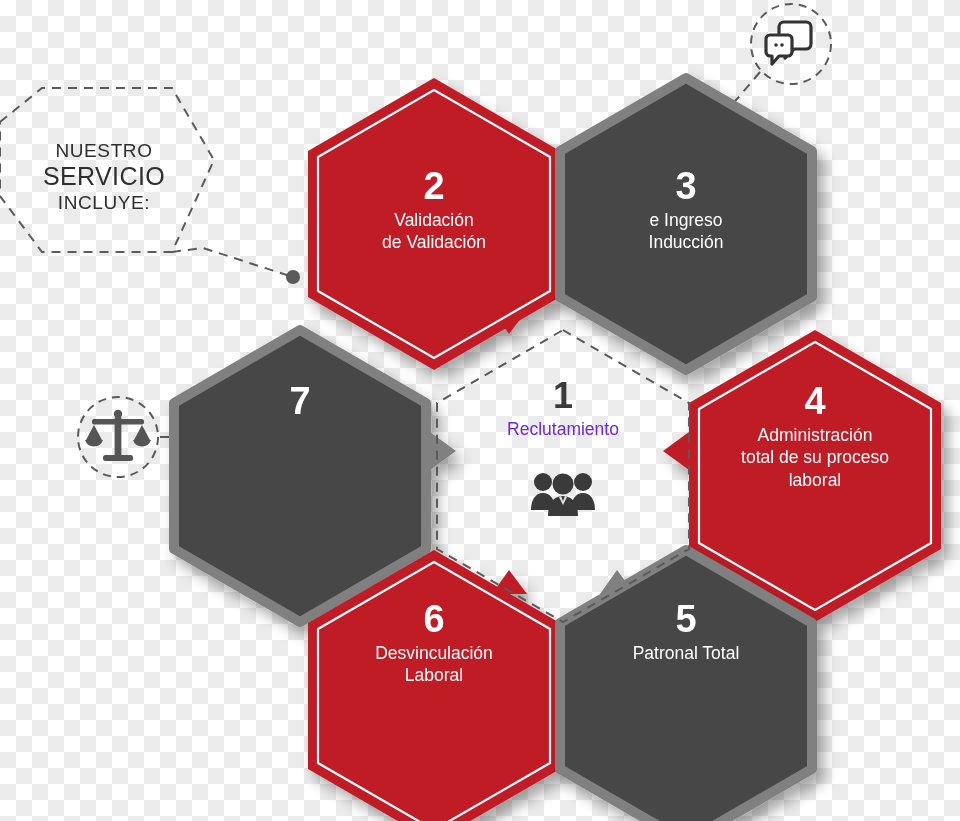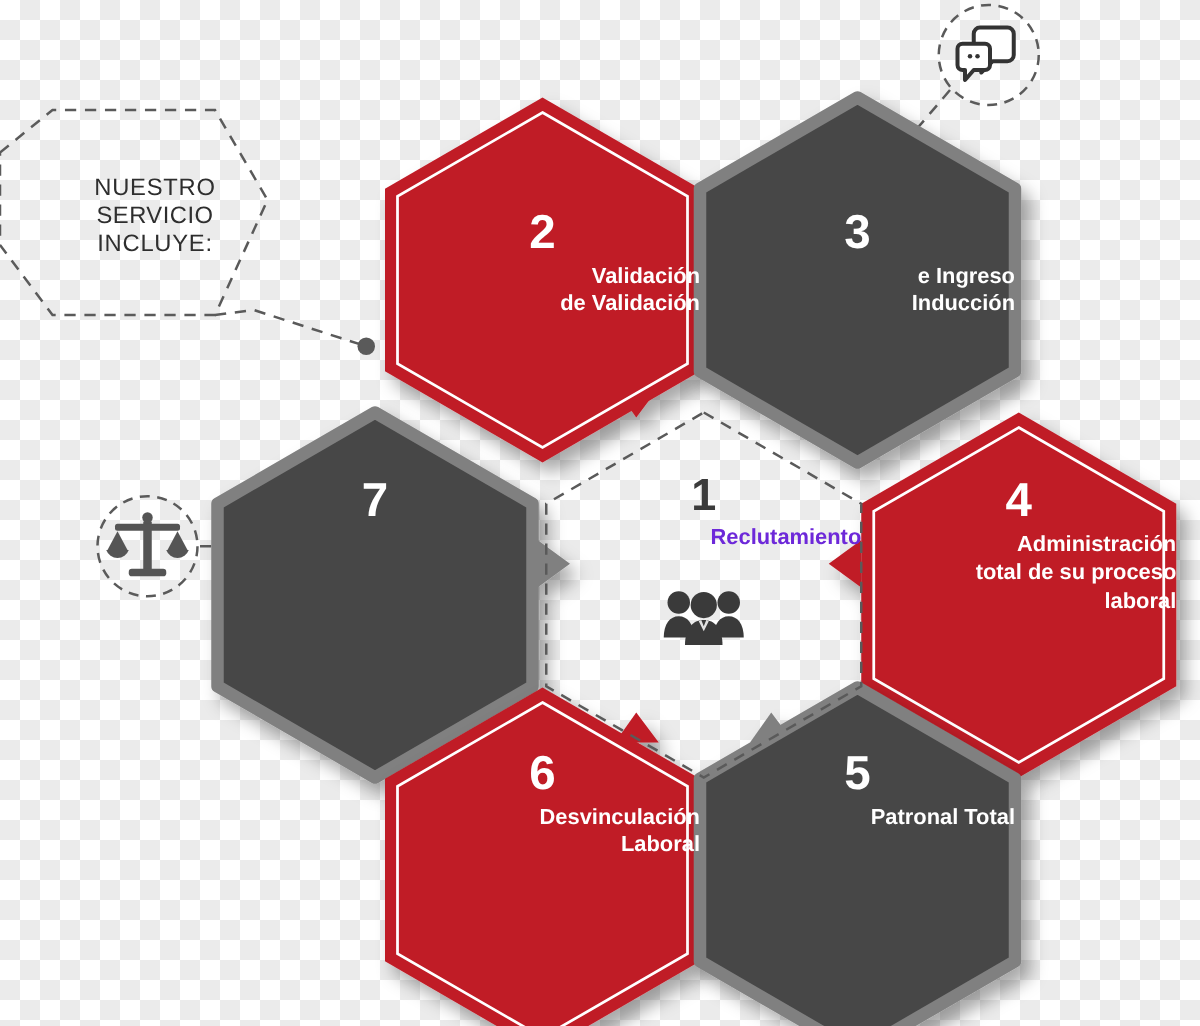--- a/index.html
+++ b/index.html
@@ -38,38 +38,37 @@
   .hex-num {
     font-size: 38px;
     font-weight: bold;
     line-height: 1.0;
     letter-spacing: 0px;
     margin-bottom: 4px;
   }
   .hex-label {
     font-size: 17.5px;
     line-height: 1.28;
-    font-weight: 700;
-    text-align: right;
+    font-weight: 400;
   }
   .on-fill .hex-num, .on-fill .hex-label { color: #ffffff; }
   .on-dash .hex-num { color: #3b3b3b; font-size: 36px; }
   .on-dash .hex-label { color: #6d28d9; }
 
   
   #intro-text {
     position: absolute;
-    left: 24px; top: 140px;
+    left: 4px; top: 140px;
     width: 200px;
     text-align: center;
     color: #2e2e2e;
     pointer-events: none;
   }
   #intro-text .l1 { font-size: 19px; letter-spacing: 0.6px; line-height: 1.18; }
-  #intro-text .l2 { font-size: 19px; letter-spacing: 0.4px; line-height: 1.18; }
+  #intro-text .l2 { font-size: 25px; letter-spacing: 0.4px; line-height: 1.18; }
   #intro-text .l3 { font-size: 19px; letter-spacing: 0.6px; line-height: 1.18; }
 </style>
 </head>
 <body>
 
 <div id="stage">
 
   <svg class="layer" viewBox="0 0 960 821">
     <defs>
       <filter id="hexshadow" x="-40%" y="-40%" width="180%" height="180%">

